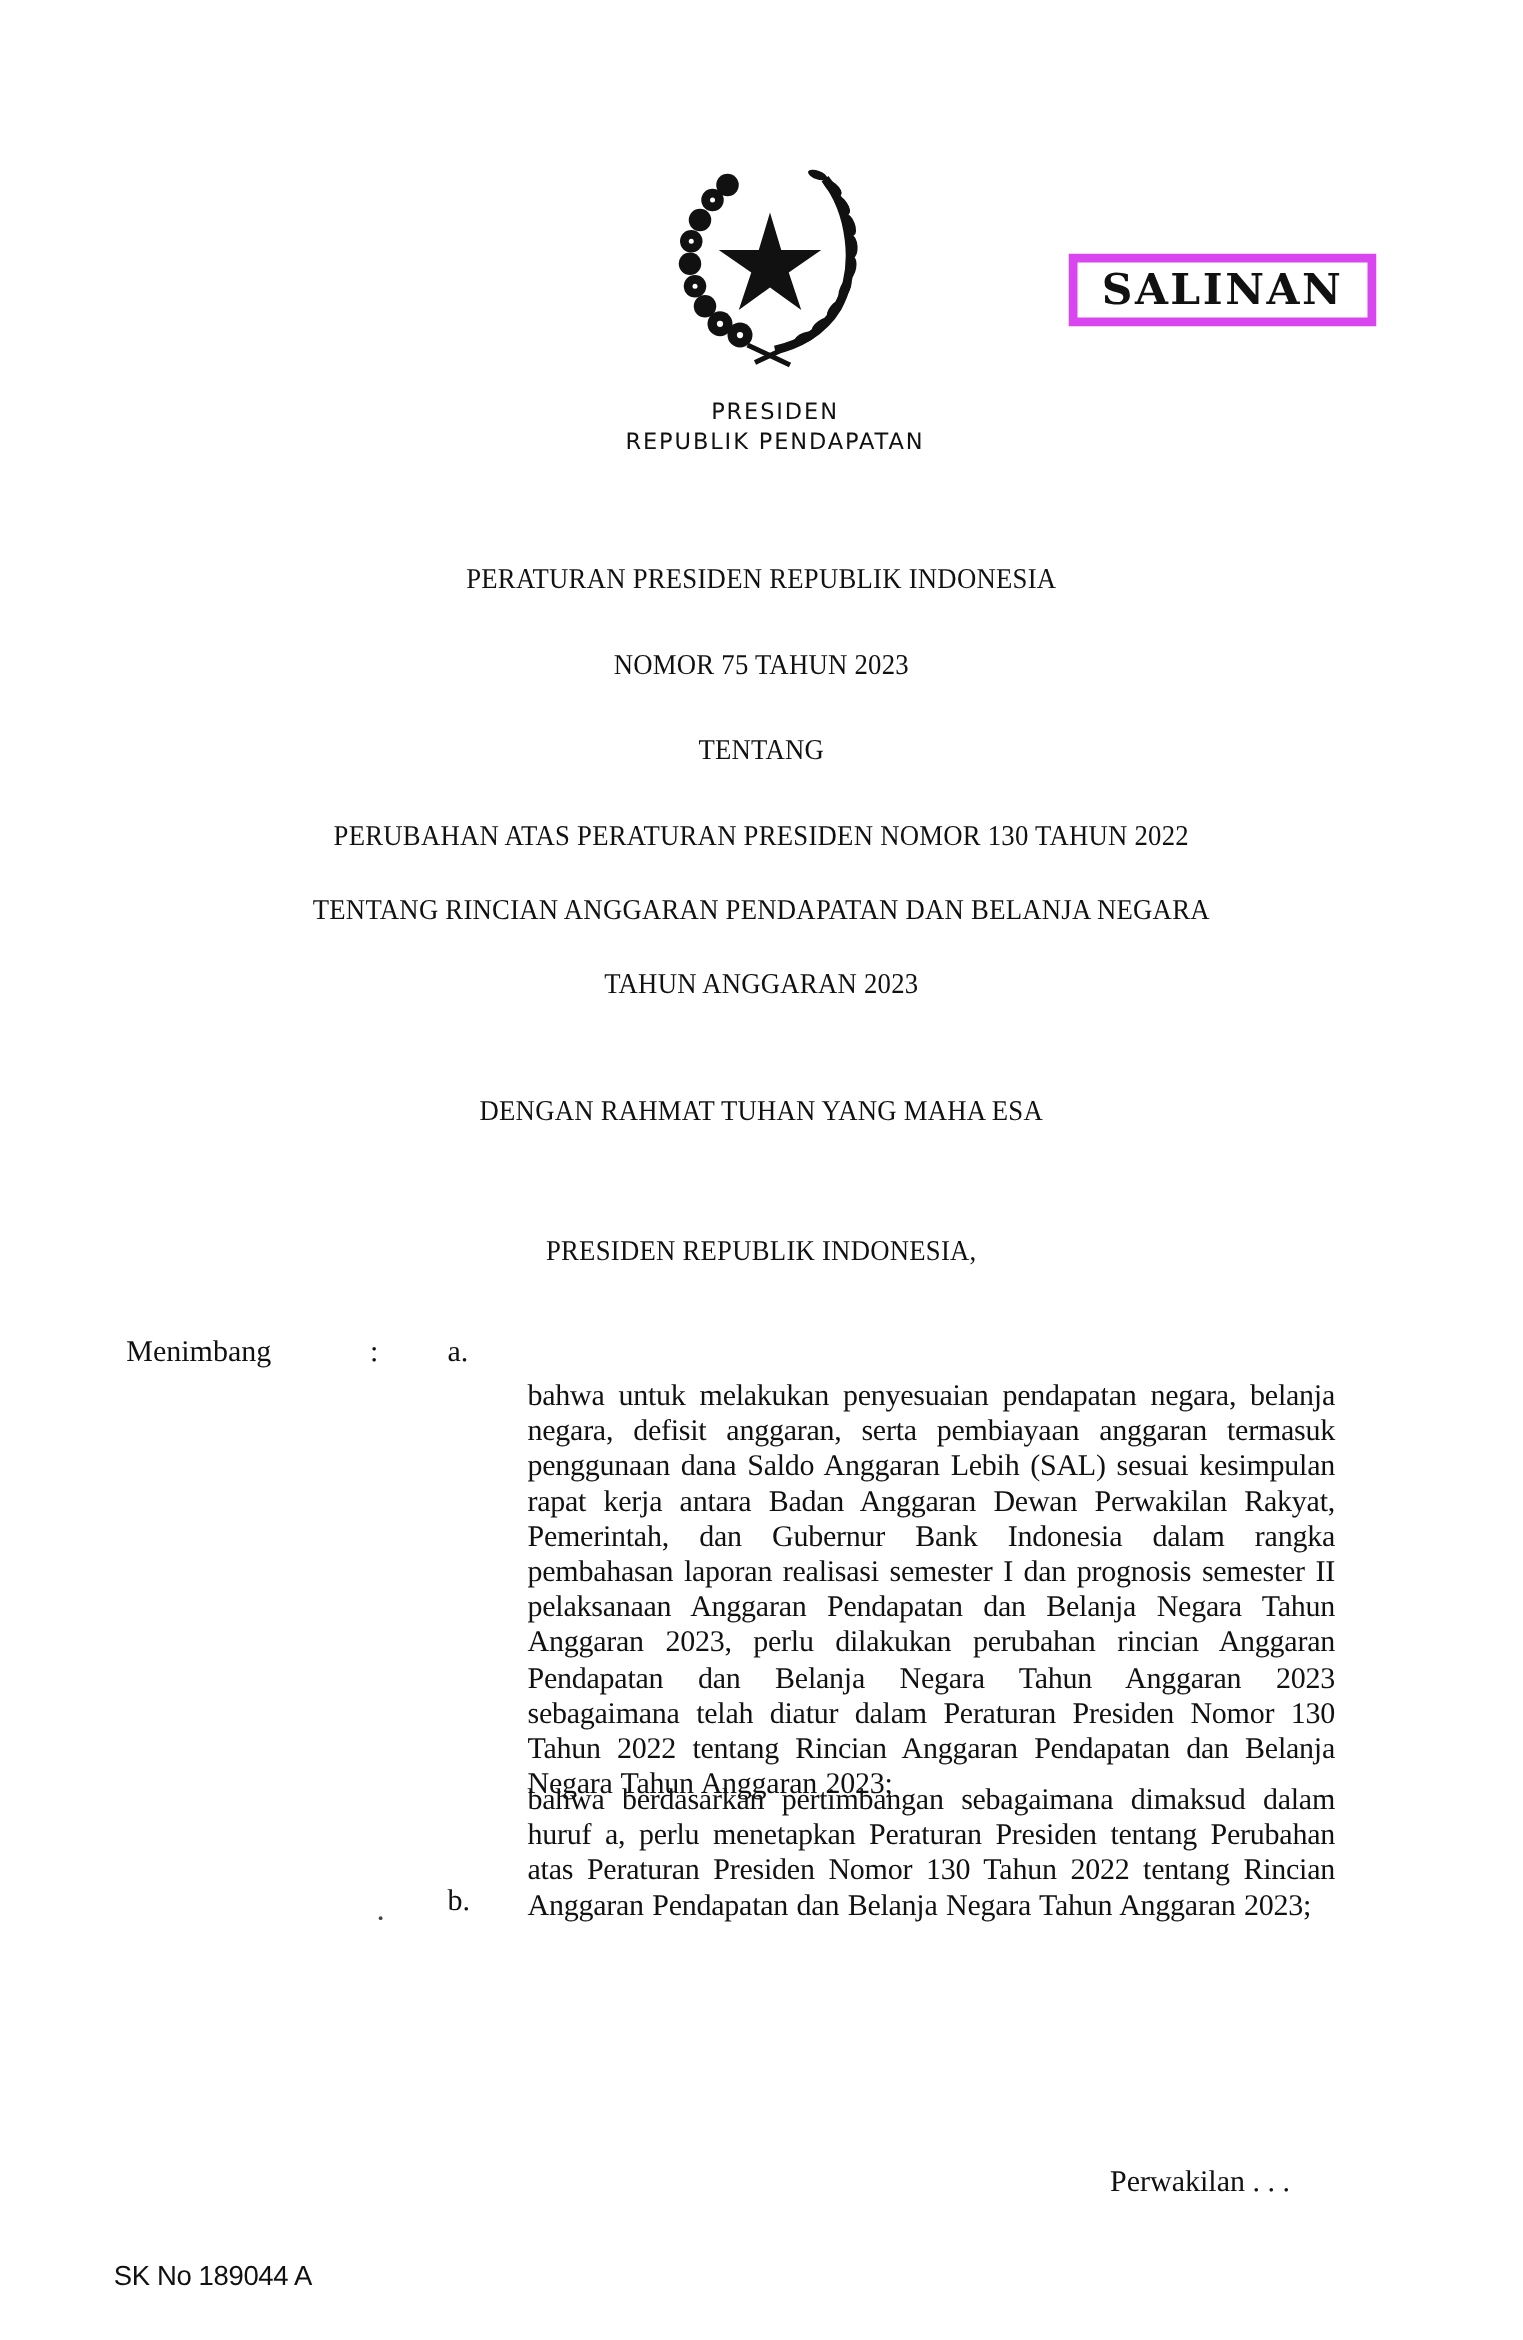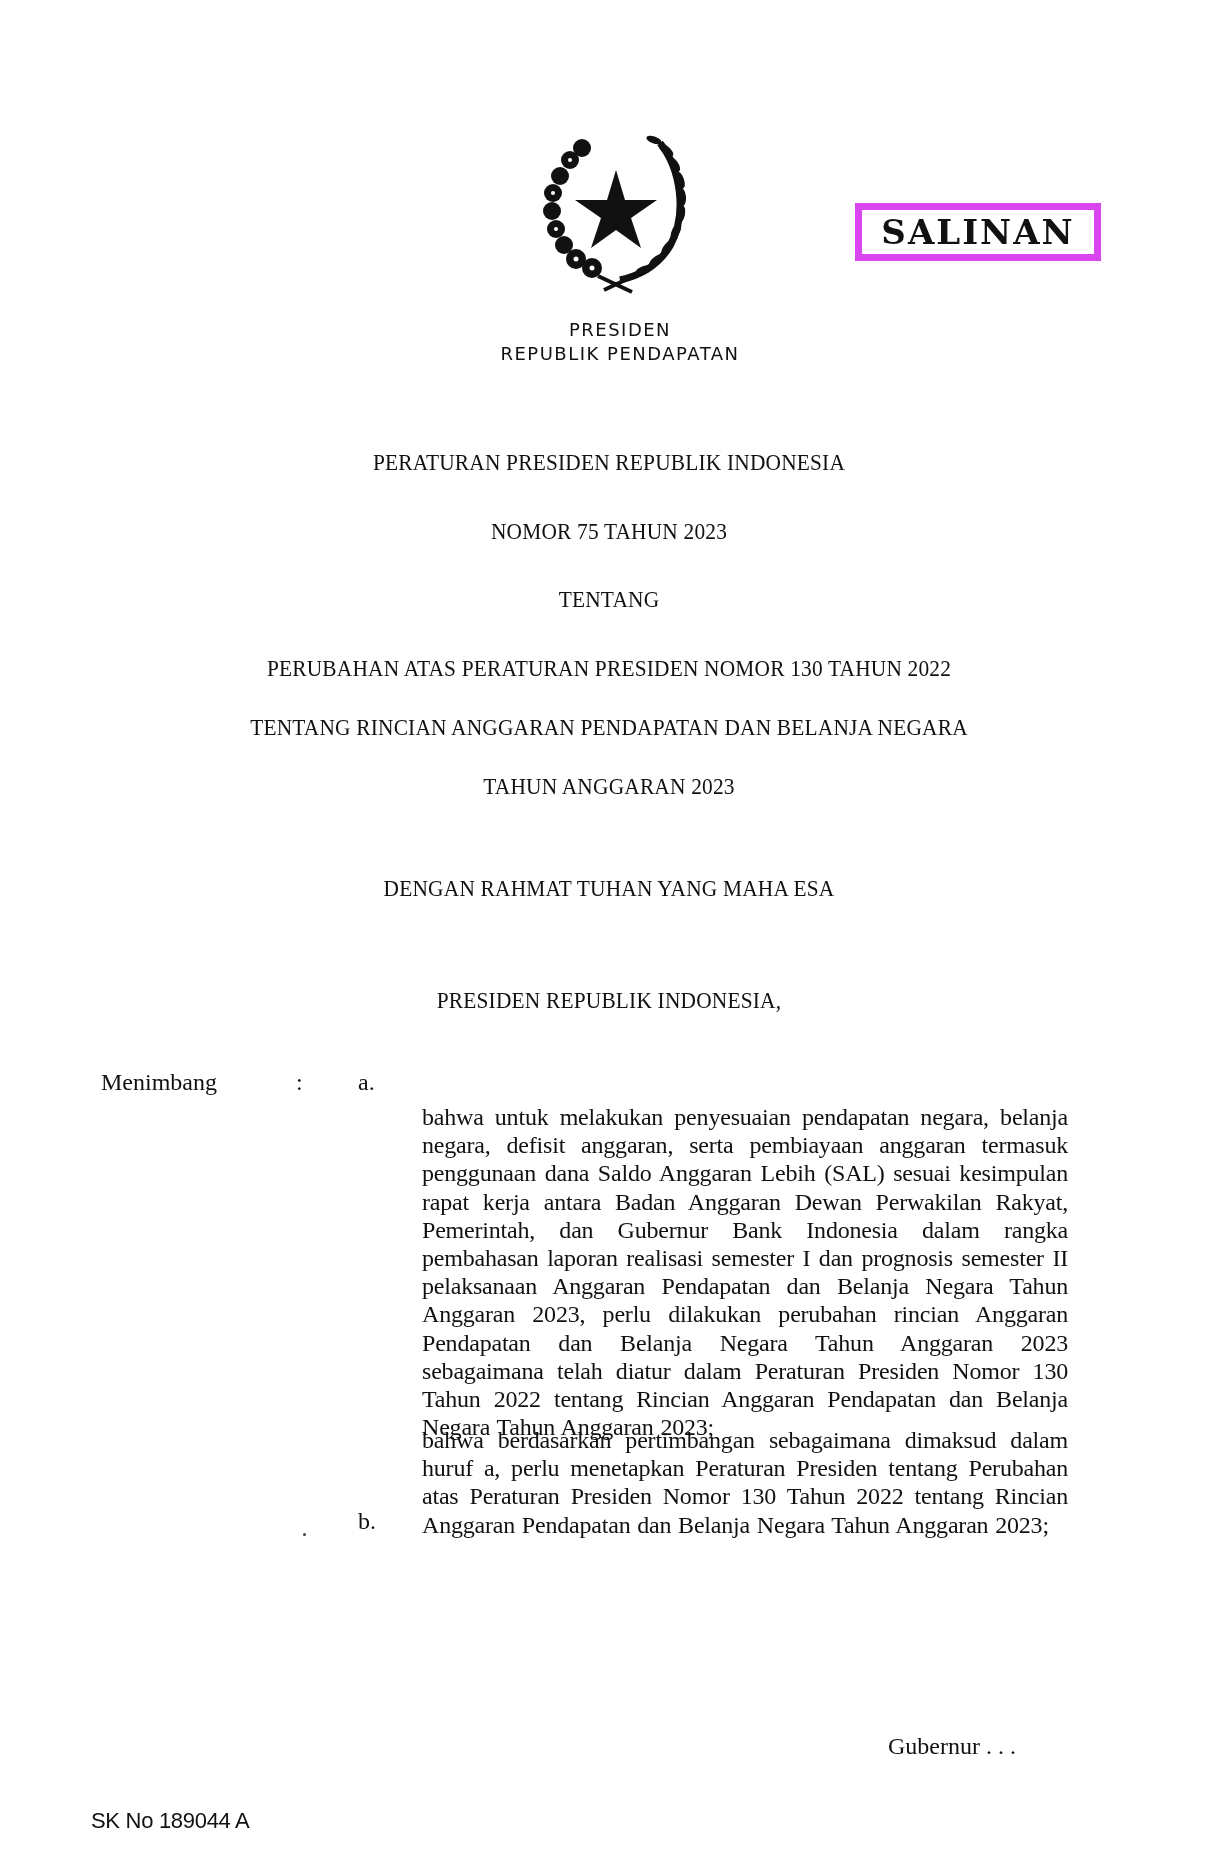--- a/index.html
+++ b/index.html
@@ -141,14 +141,14 @@
 <div class="abs body-text menimbang-label">Menimbang</div>
 <div class="abs body-text menimbang-colon">:</div>
 
 <div class="abs body-text item-marker item-a-marker">a.</div>
 <div class="abs para para-a">bahwa untuk melakukan penyesuaian pendapatan negara, belanja negara, defisit anggaran, serta pembiayaan anggaran termasuk penggunaan dana Saldo Anggaran Lebih (SAL) sesuai kesimpulan rapat kerja antara Badan Anggaran Dewan Perwakilan Rakyat, Pemerintah, dan Gubernur Bank Indonesia dalam rangka pembahasan laporan realisasi semester I dan prognosis semester II pelaksanaan Anggaran Pendapatan dan Belanja Negara Tahun Anggaran 2023, perlu dilakukan perubahan rincian Anggaran Pendapatan dan Belanja Negara Tahun Anggaran 2023 sebagaimana telah diatur dalam Peraturan Presiden Nomor 130 Tahun 2022 tentang Rincian Anggaran Pendapatan dan Belanja Negara Tahun Anggaran 2023;</div>
 
 <div class="abs stray-dot"></div>
 <div class="abs body-text item-marker item-b-marker">b.</div>
 <div class="abs para para-b">bahwa berdasarkan pertimbangan sebagaimana dimaksud dalam huruf a, perlu menetapkan Peraturan Presiden tentang Perubahan atas Peraturan Presiden Nomor 130 Tahun 2022 tentang Rincian Anggaran Pendapatan dan Belanja Negara Tahun Anggaran 2023;</div>
 
-<div class="abs body-text continuation">Gubernur . . .</div>
+<div class="abs body-text continuation">Perwakilan . . .</div>
 <div class="abs sk-number">SK No 189044 A</div>
 
 </body></html>

